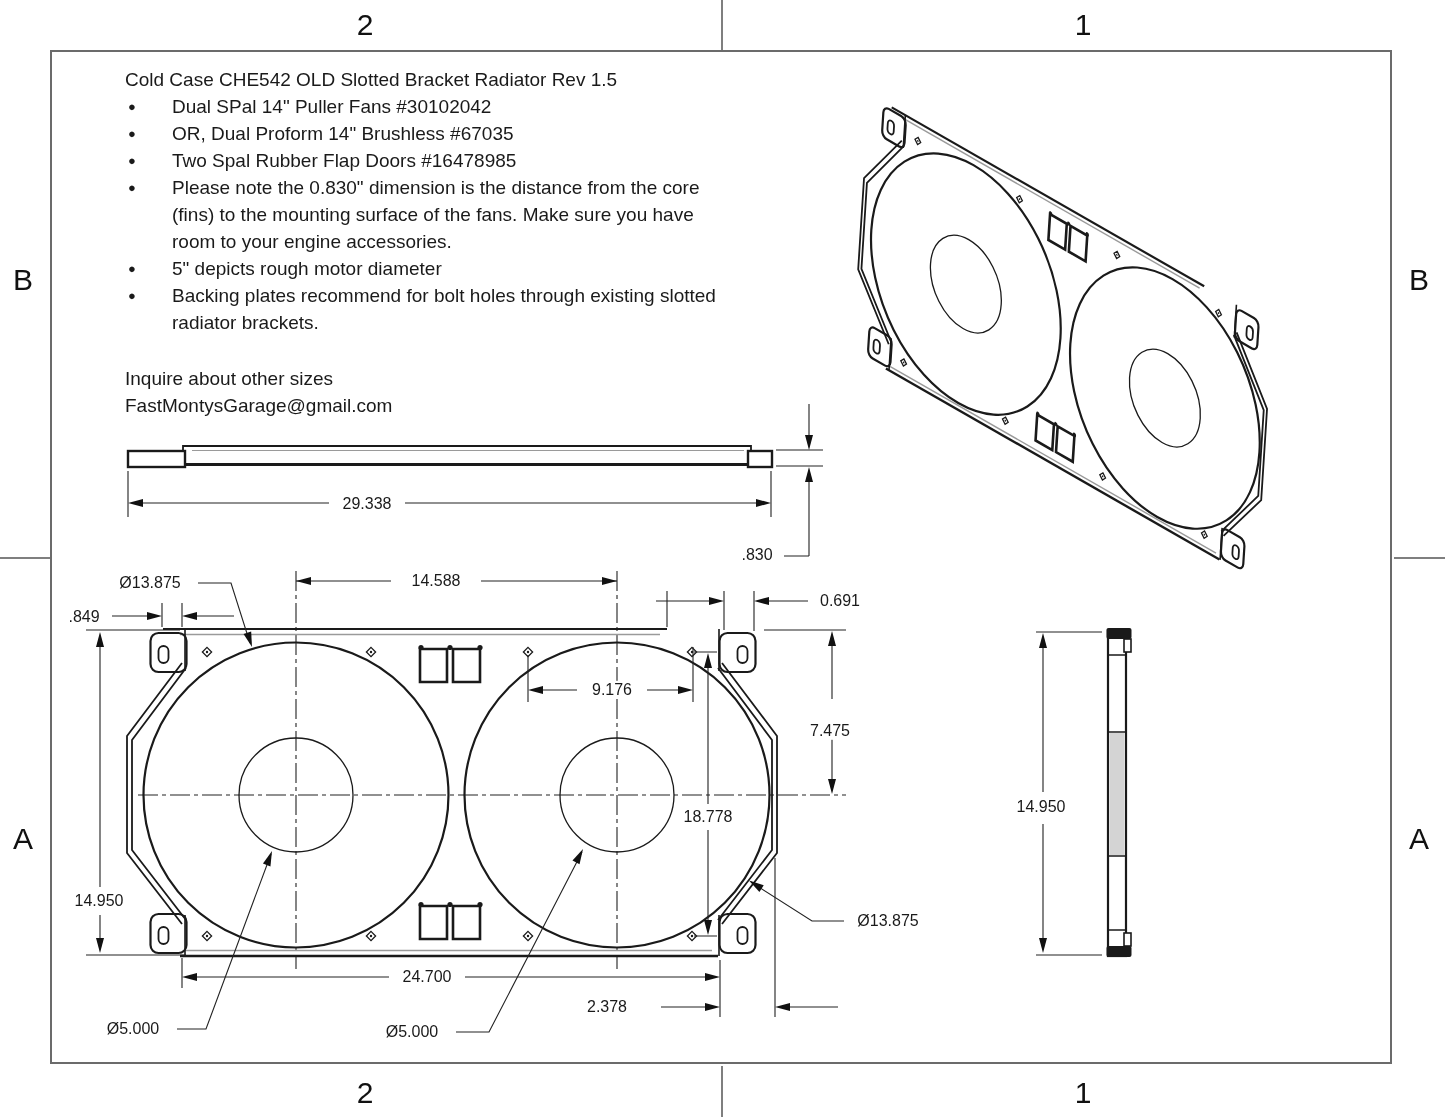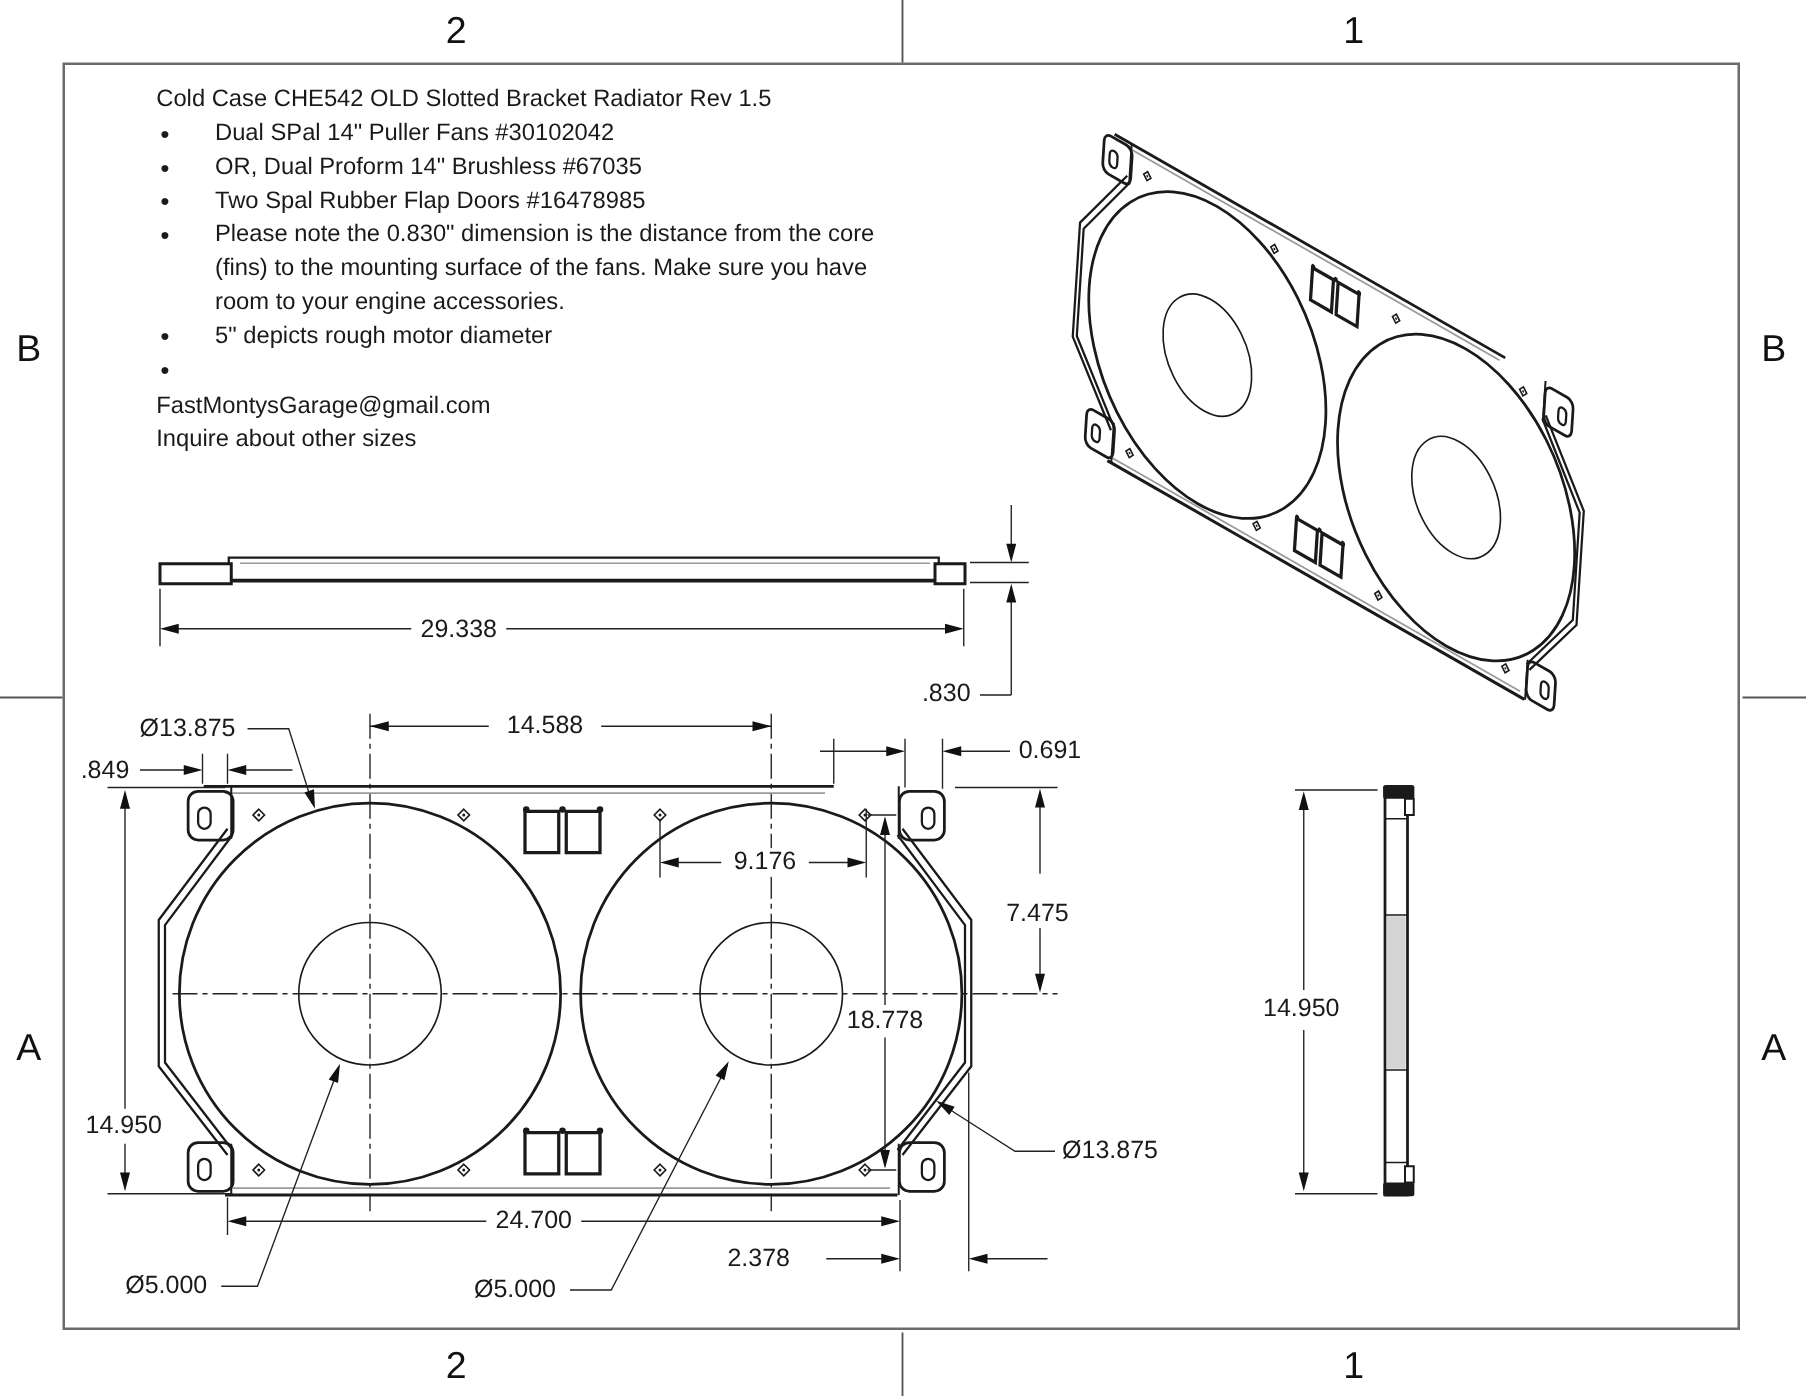--- a/index.html
+++ b/index.html
@@ -3,21 +3,21 @@
 <meta charset="utf-8">
 <style>
   html,body{margin:0;padding:0;background:#ffffff;}
   #page{position:relative;width:1445px;height:1117px;background:#fff;
         font-family:"Liberation Sans",sans-serif;color:#1a1a1a;overflow:hidden;}
   #frame{position:absolute;left:50px;top:50px;width:1342px;height:1014px;
          border:2px solid #6b6b6b;box-sizing:border-box;}
   #artwork{position:absolute;left:0;top:0;width:1445px;height:1117px;}
   .zone{position:absolute;font-size:30px;color:#111;transform:translate(-50%,-50%);
         line-height:1;}
-  .dim{position:absolute;font-size:20px;color:#1a1a1a;background:#fff;
+  .dim{position:absolute;font-size:16px;color:#1a1a1a;background:#fff;
        padding:0 3px;white-space:nowrap;transform:translate(-50%,-50%);line-height:1.15;}
   #notes{position:absolute;left:125px;top:66px;width:612px;font-size:19px;line-height:27px;}
   #notes .title{margin:0 0 0px 0;}
   .note-row{position:relative;padding-left:47px;}
   .note-row .bullet{position:absolute;left:3px;top:0;font-size:13px;}
   #contact{margin-top:29px;}
 </style>
 </head>
 <body>
 
@@ -199,24 +199,25 @@
     <div class="note-row">
       <span class="bullet">●</span>
       <span>Please note the 0.830" dimension is the distance from the core (fins) to the mounting surface of the fans. Make sure you have room to your engine accessories.</span>
     </div>
     <div class="note-row">
       <span class="bullet">●</span>
       <span>5" depicts rough motor diameter</span>
     </div>
     <div class="note-row">
       <span class="bullet">●</span>
+      <span>Backing plates recommend for bolt holes through existing slotted radiator brackets.</span>
     </div>
     <div id="contact">
+      <div>Inquire about other sizes</div>
       <div>FastMontysGarage@gmail.com</div>
-      <div>Inquire about other sizes</div>
     </div>
   </div>
 
   <div class="dim" style="left:367px;top:504px">29.338</div>
   <div class="dim" style="left:757px;top:555px">.830</div>
   <div class="dim" style="left:150px;top:583px">Ø13.875</div>
   <div class="dim" style="left:436px;top:581px">14.588</div>
   <div class="dim" style="left:84px;top:617px">.849</div>
   <div class="dim" style="left:840px;top:601px">0.691</div>
   <div class="dim" style="left:612px;top:690px">9.176</div>

